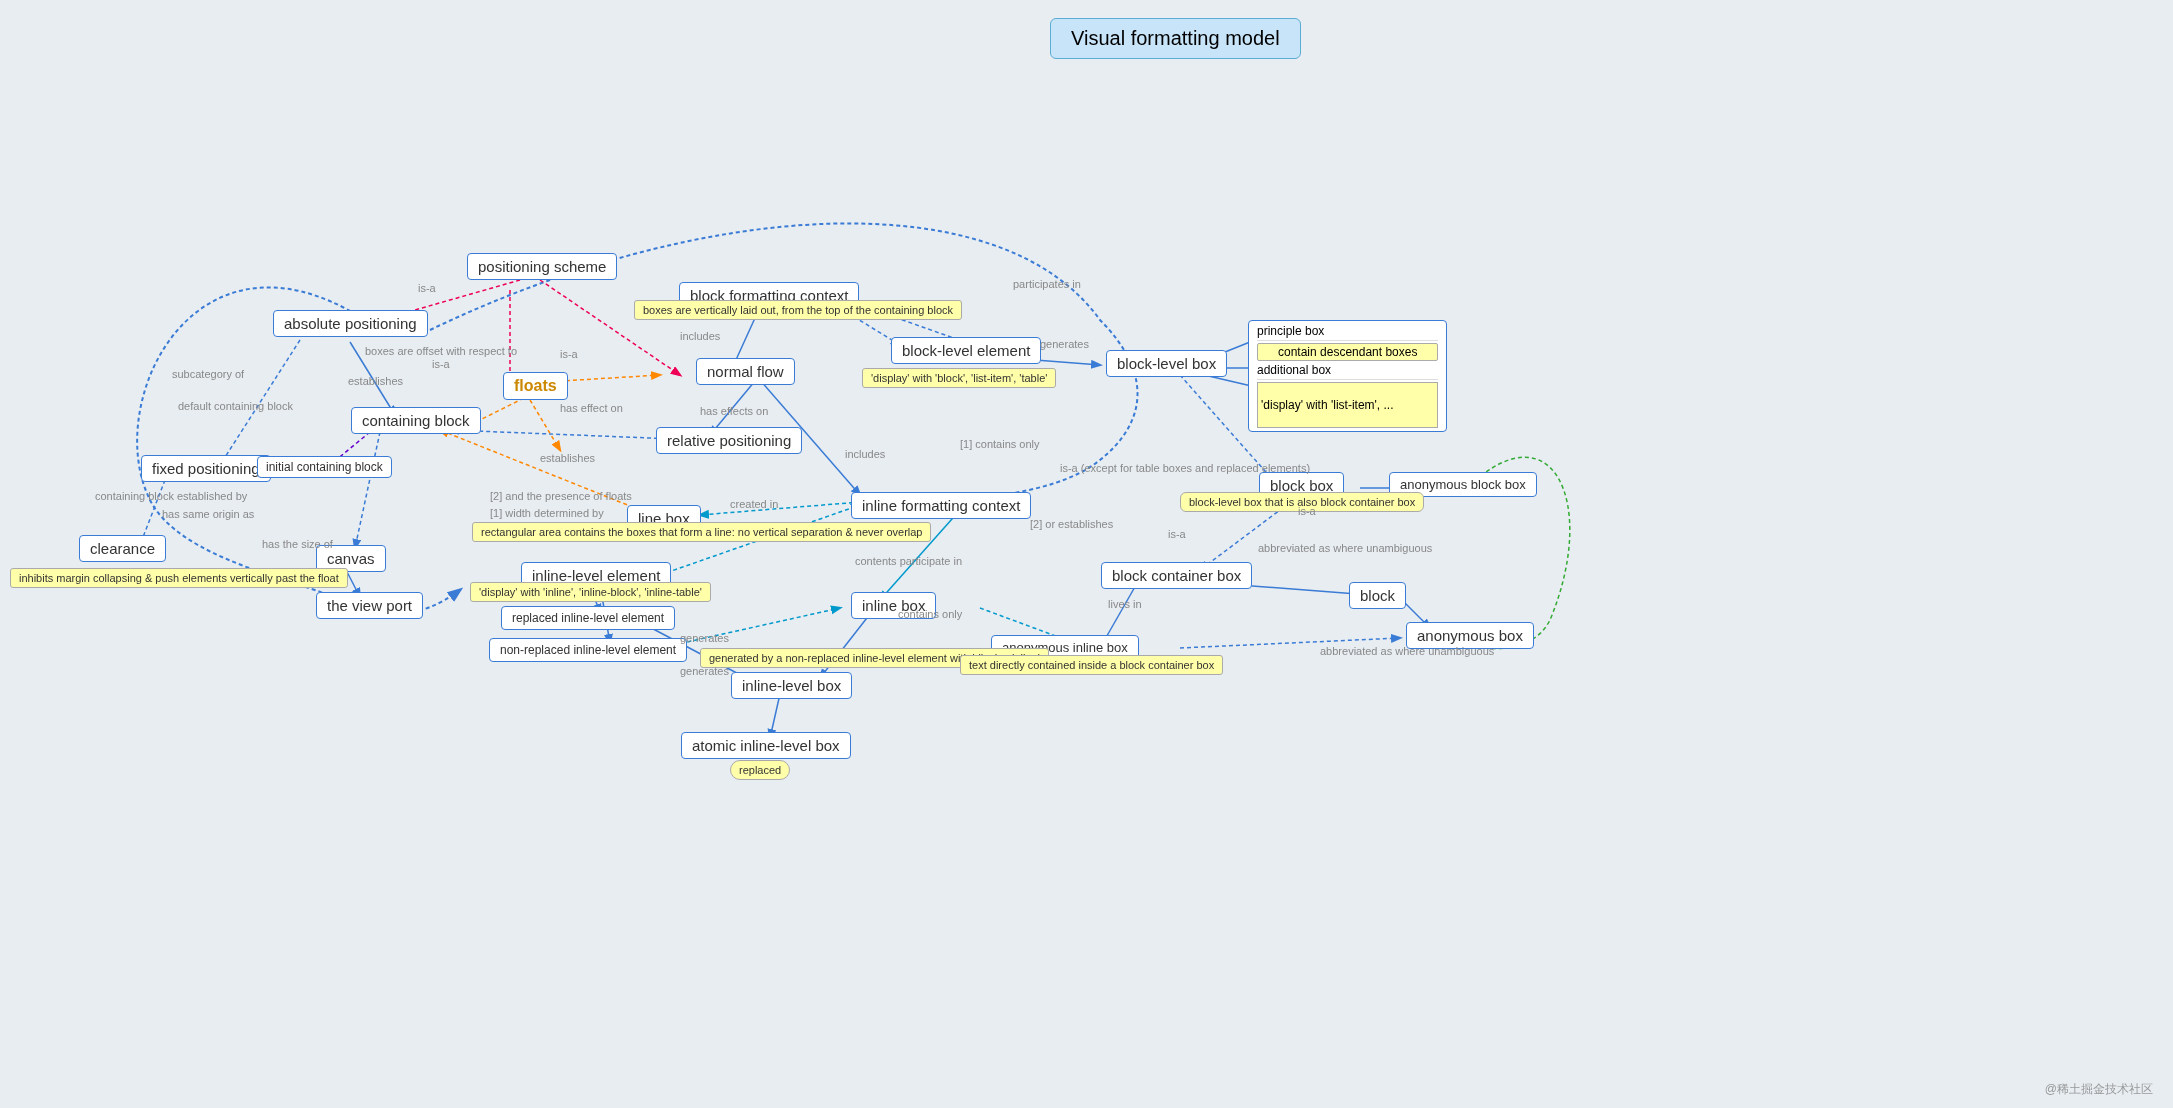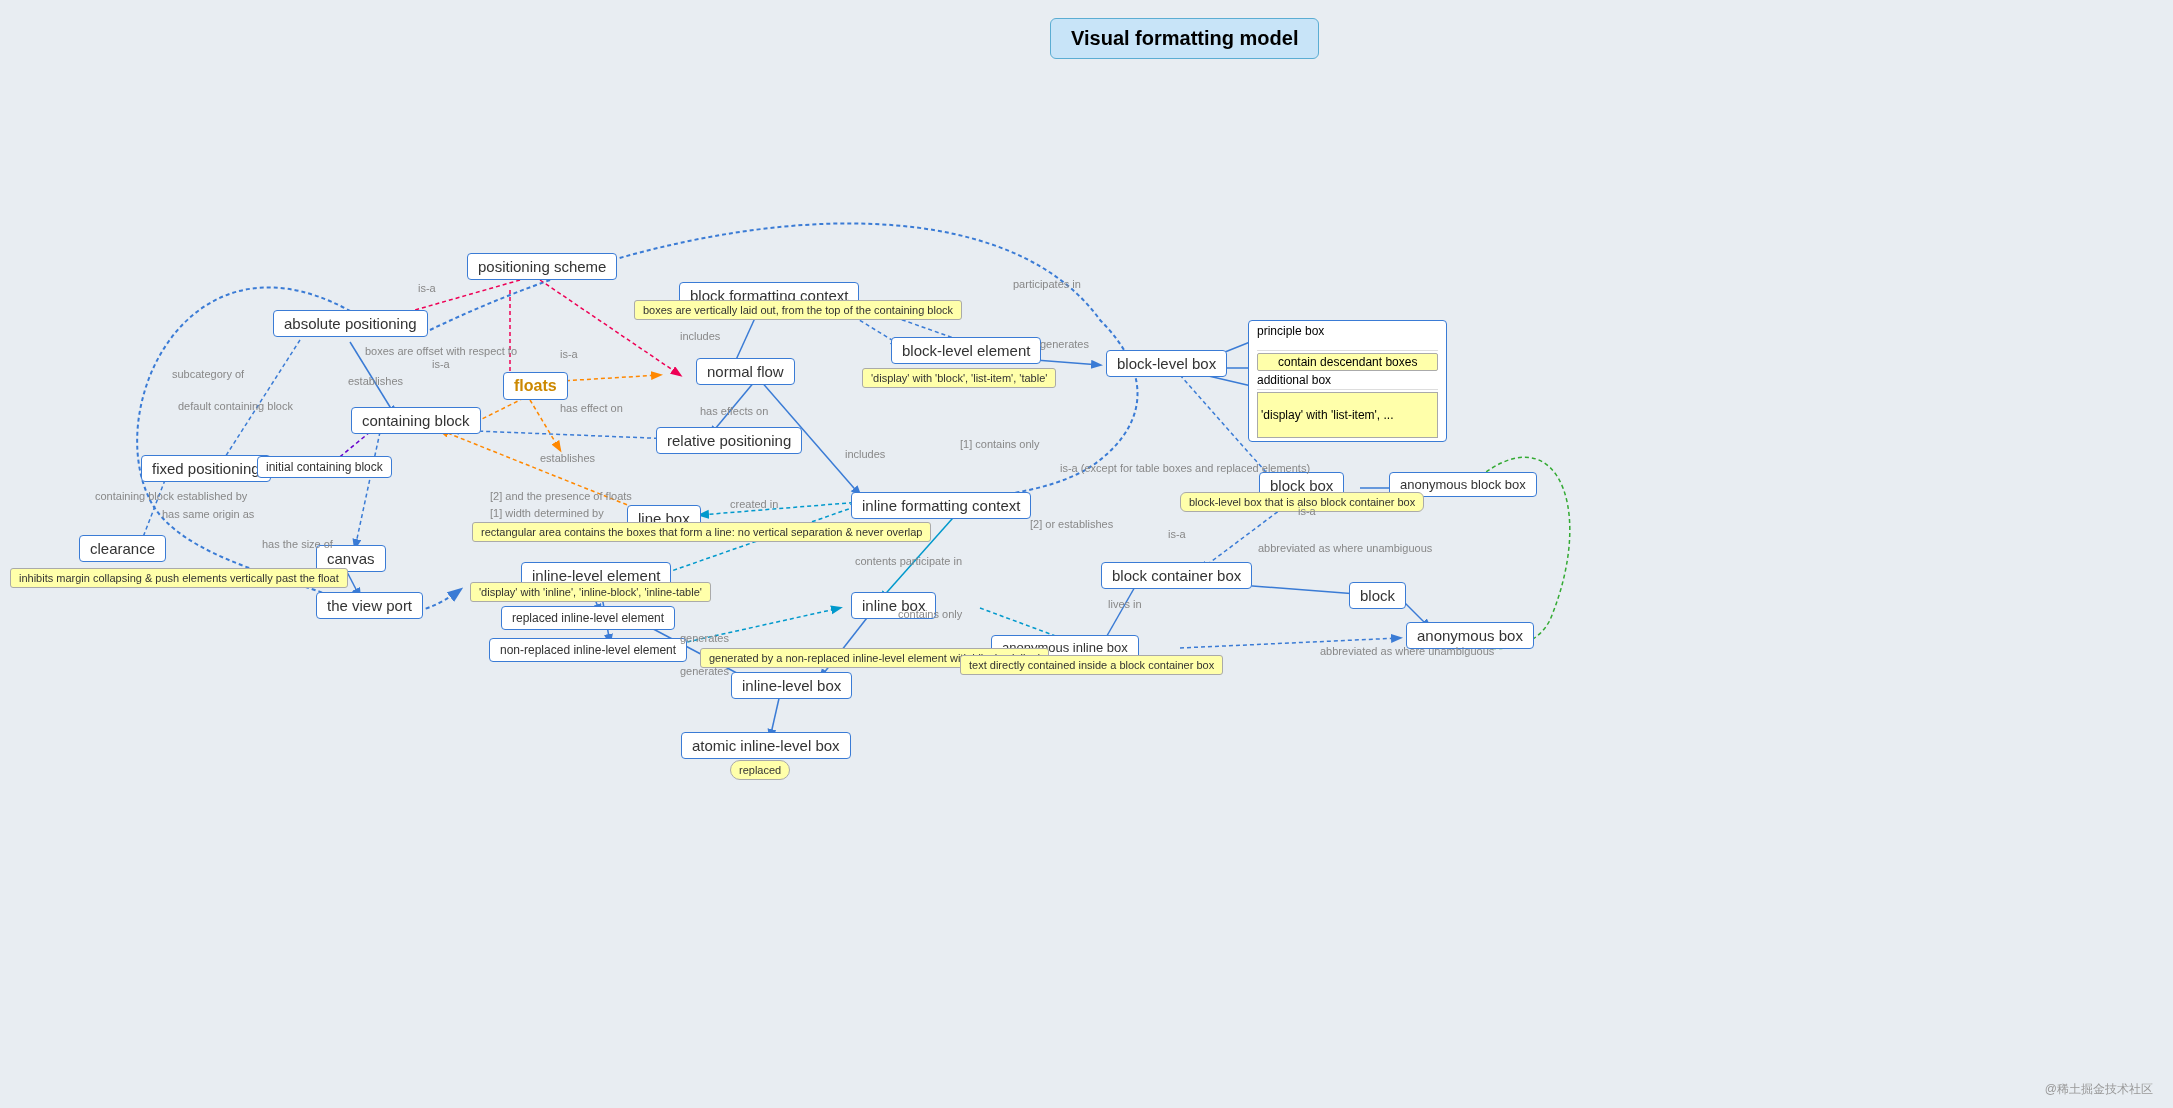--- a/index.html
+++ b/index.html
@@ -42,21 +42,21 @@
       font-size: 11px;
       color: #333;
       border-radius: 3px;
     }
 
     .node-title {
       background: #c8e4f8;
       border-color: #5badd3;
       border-radius: 6px;
       font-size: 20px;
-      font-weight: bold;
+      font-weight: normal;
       padding: 8px 20px;
     }
 
     .edge-label {
       position: absolute;
       font-size: 11px;
       color: #888;
       white-space: nowrap;
       pointer-events: none;
     }
@@ -287,21 +287,21 @@
 
 <div class="node node-blue" style="position:absolute; left:1395px; top:622px;">
   <span>anonymous box</span>
 </div>
 
 <div class="node node-blue" style="position:absolute; left:980px; top:635px; font-size:13px;">
   <span>anonymous inline box</span>
 </div>
 
 <div style="position:absolute; left:1248px; top:320px; border:1.5px solid #3a7bd5; background:white; border-radius:4px; padding:3px 8px;">
-  <div style="font-size:12px; border-bottom:1px solid #ddd; padding-bottom:12px; margin-bottom:2px;">principle box</div>
+  <div style="font-size:12px; border-bottom:1px solid #ddd; padding-bottom:2px; margin-bottom:2px;">principle box</div>
   <div style="font-size:12px; background:#ffffaa; border:1px solid #aaa; border-radius:2px; padding:1px 20px; margin-bottom:2px;">contain descendant boxes</div>
   <div style="font-size:12px; border-bottom:1px solid #ddd; padding-bottom:2px; margin-bottom:2px;">additional box</div>
   <div style="font-size:12px; background:#ffffaa; border:1px solid #aaa; border-radius:0; padding:15px 3px;">'display' with 'list-item', ...</div>
 </div>
 
 <div class="node-highlight" style="position:absolute; left:634px; top:300px; padding:3px 8px; border:1.5px solid #aaa; border-radius:3px; background:#ffffaa; font-size:11px;">
   boxes are vertically laid out, from the top of the containing block
 </div>
 
 <div class="node-highlight" style="position:absolute; left:862px; top:368px; padding:3px 8px; border:1.5px solid #aaa; border-radius:3px; background:#ffffaa; font-size:11px;">

